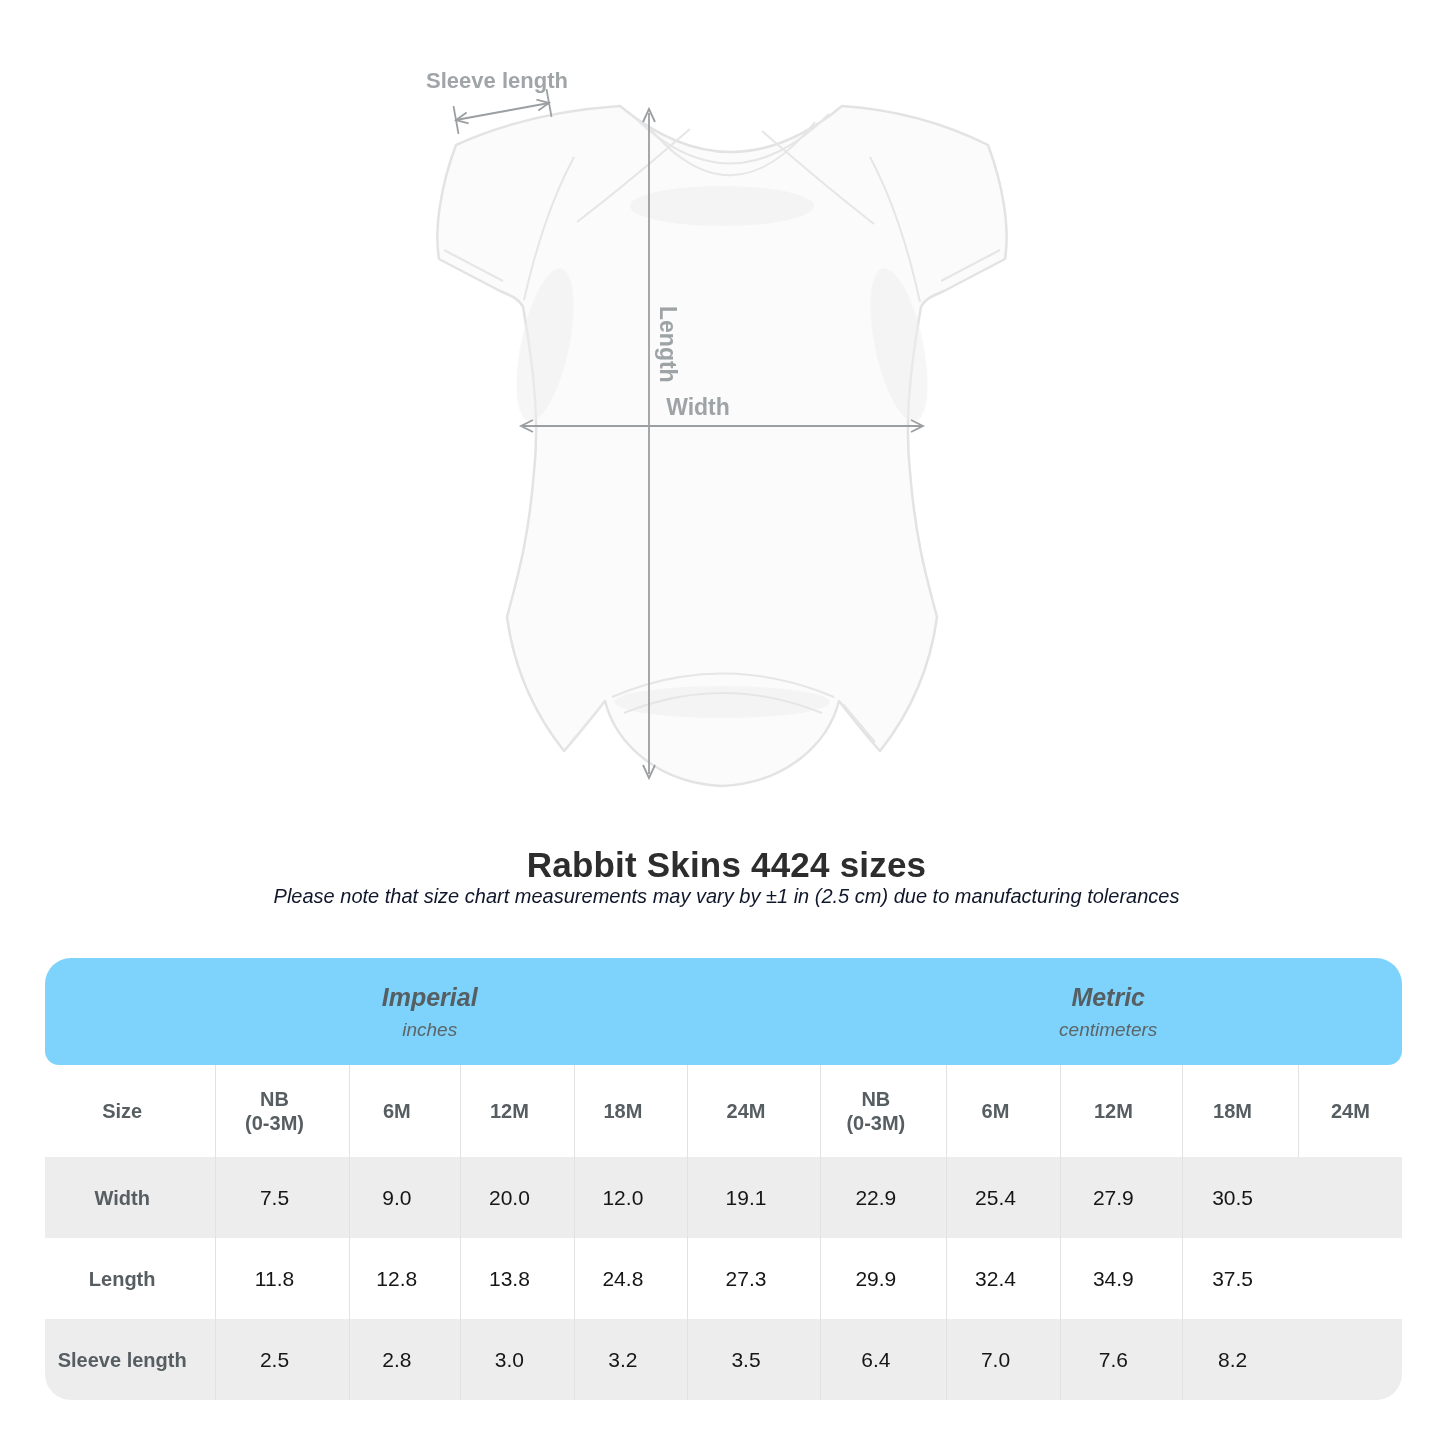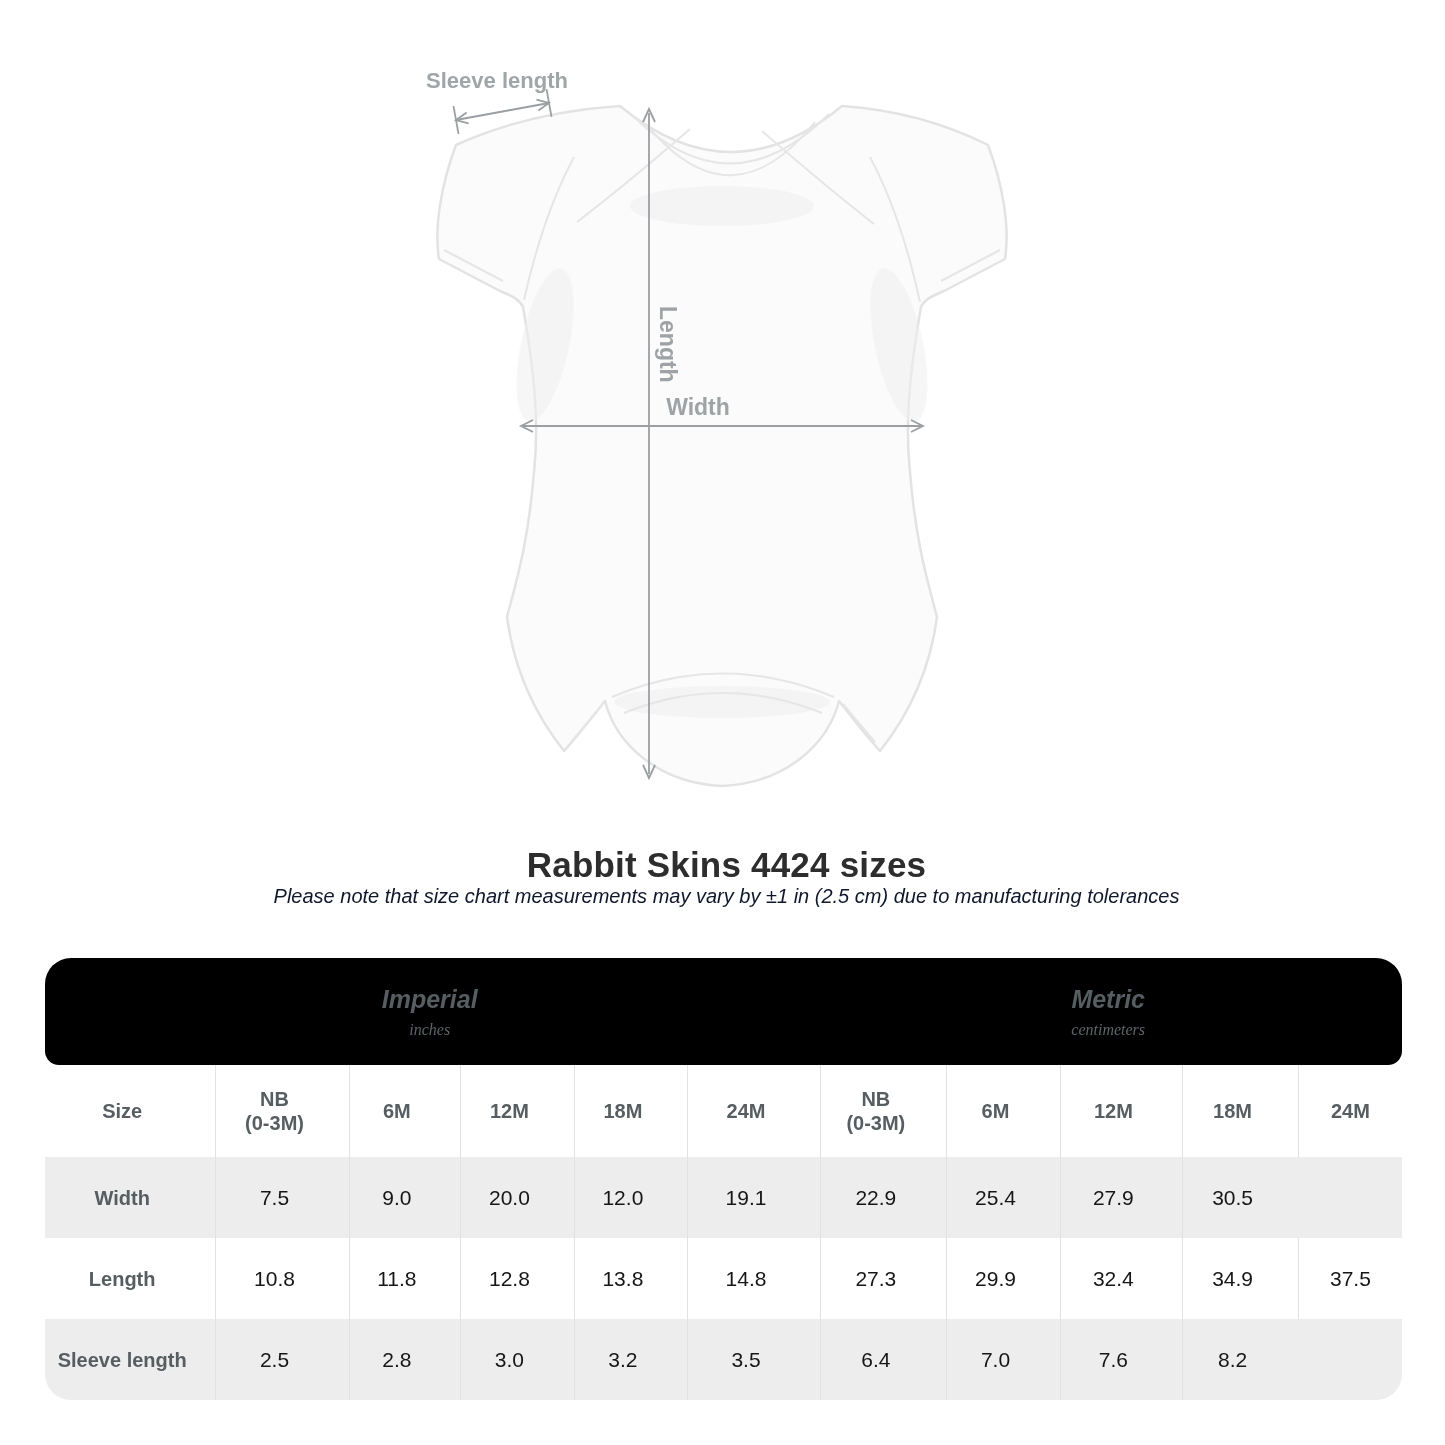--- a/index.html
+++ b/index.html
@@ -9,28 +9,28 @@
   }
   
   .diagram{position:absolute;left:0;top:0;width:1445px;height:830px;}
   
   .title-block{position:absolute;left:4px;top:845px;width:1445px;text-align:center;}
   .chart-title{font-size:35px;font-weight:bold;color:#2d2d2d;letter-spacing:.2px;}
   .chart-subtitle{font-size:20px;font-style:italic;color:#0f172a;}
   
   .size-table{position:absolute;left:45px;top:958px;width:1357px;}
   .band{
-    height:107px;background:#000000;border-radius:26px 26px 14px 14px;
+    height:107px;background:#7dd3fc;border-radius:26px 26px 14px 14px;
     display:flex;align-items:center;
   }
   .group{display:flex;flex-direction:column;align-items:center;justify-content:center;gap:7px;}
   .group-imperial{width:56.7%;}
   .group-metric{width:43.3%;}
   .group-label{font-size:25px;font-weight:bold;font-style:italic;color:#565e62;}
-  .group-unit{font-size:16px;font-style:italic;color:#5d6468;font-family:Liberation Serif, serif;}
+  .group-unit{font-size:19px;font-style:italic;color:#5d6468;}
   .trow{
     display:grid;
     grid-template-columns:175fr 133fr 108fr 111fr 110fr 133fr 125fr 110fr 121fr 113fr 118fr;
     align-items:stretch;
     gap:16px;
   }
   .header-row{height:92px;background:#ffffff;}
   .data-row{height:81px;}
   .stripe{background:#ededed;}
   .white-row{background:#ffffff;}
@@ -185,25 +185,24 @@
     <div class="cell value-cell">12.0</div>
     <div class="cell value-cell">19.1</div>
     <div class="cell value-cell">22.9</div>
     <div class="cell value-cell">25.4</div>
     <div class="cell value-cell">27.9</div>
     <div class="cell value-cell">30.5</div>
   </div>
 
   <div class="trow data-row white-row">
     <div class="cell label-cell">Length</div>
-    <div class="cell value-cell">10.8</div>
     <div class="cell value-cell">11.8</div>
     <div class="cell value-cell">12.8</div>
     <div class="cell value-cell">13.8</div>
-    <div class="cell value-cell">14.8</div>
+    <div class="cell value-cell">24.8</div>
     <div class="cell value-cell">27.3</div>
     <div class="cell value-cell">29.9</div>
     <div class="cell value-cell">32.4</div>
     <div class="cell value-cell">34.9</div>
     <div class="cell value-cell">37.5</div>
   </div>
 
   <div class="trow data-row stripe">
     <div class="cell label-cell">Sleeve length</div>
     <div class="cell value-cell">2.5</div>

